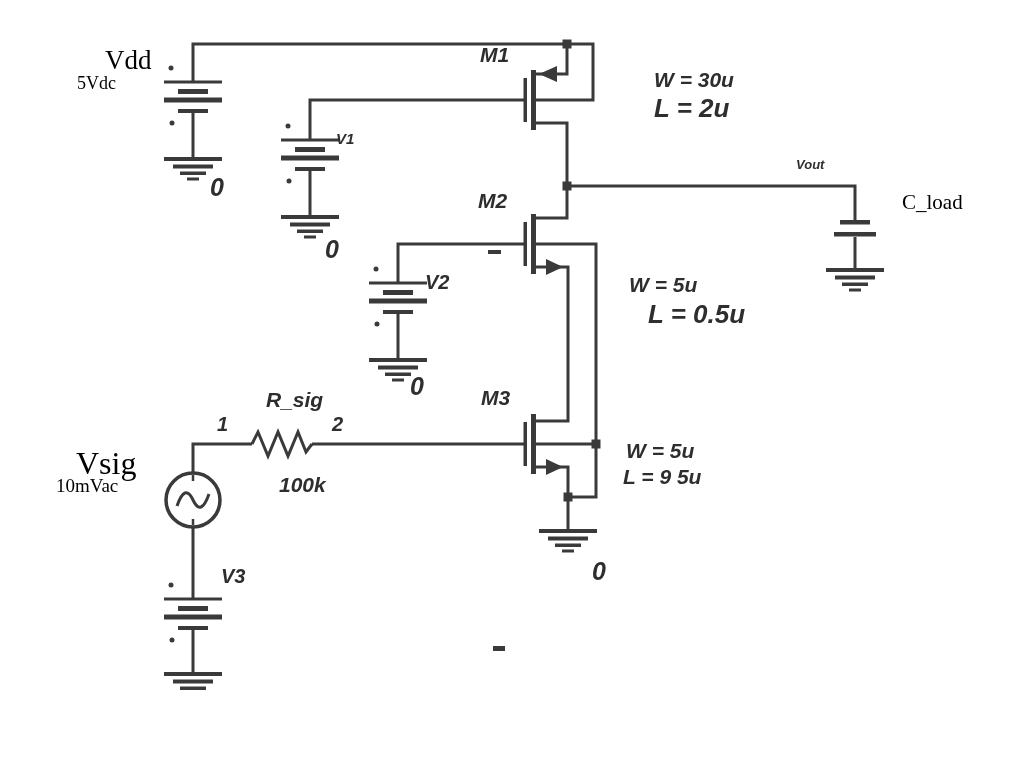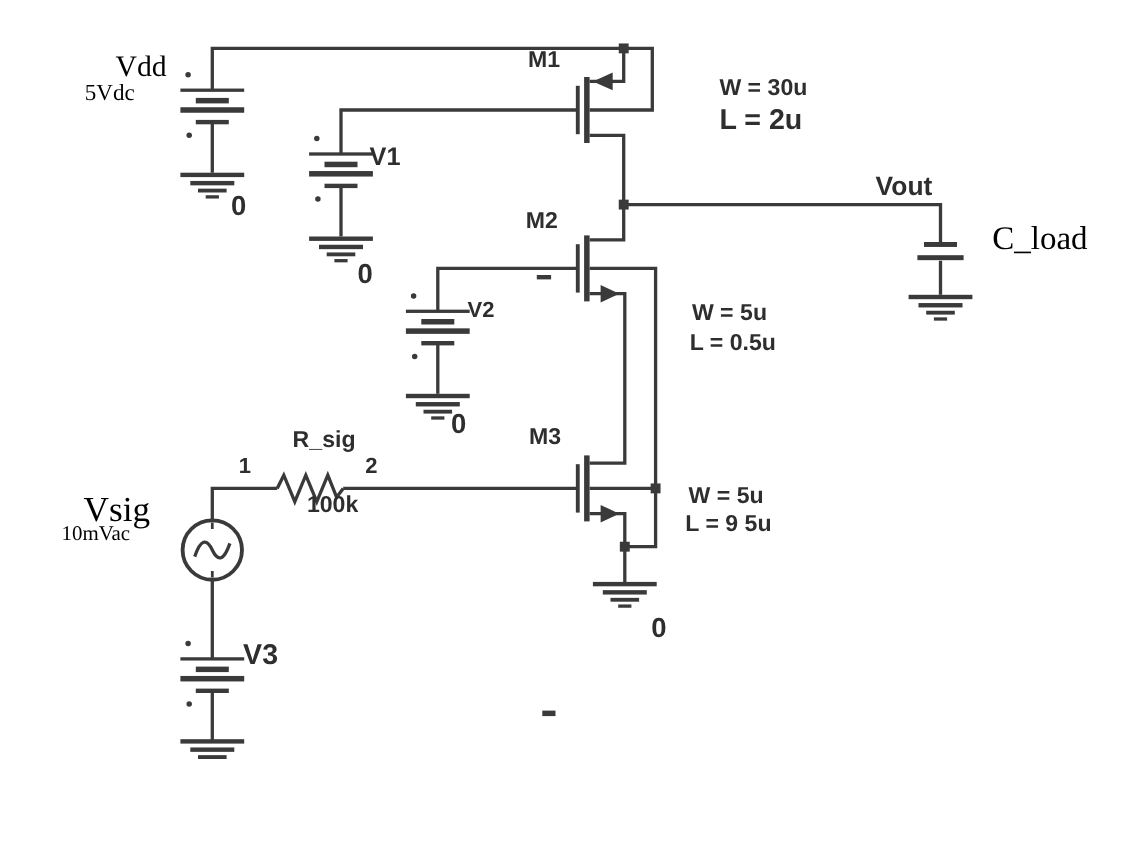--- a/index.html
+++ b/index.html
@@ -1,20 +1,20 @@
 <!DOCTYPE html>
 <html><head>
 <meta charset="utf-8">
 <style>
   html,body{margin:0;padding:0;background:#fff;}
   #canvas{position:relative;width:1024px;height:692px;background:#ffffff;overflow:hidden;
           font-family:"Liberation Sans",sans-serif;}
   #schem{position:absolute;left:0;top:0;}
   .lbl{position:absolute;white-space:nowrap;line-height:1;}
-  .sans{font-family:"Liberation Sans",sans-serif;font-weight:700;color:#2e2e2e;}
+  .sans{font-family:"Liberation Sans",sans-serif;font-weight:700;color:#2e2e2e;font-style:italic;}
   .serif{font-family:"Liberation Serif",serif;font-weight:400;color:#000;}
 </style>
 </head>
 <body>
 
 <div id="canvas">
 
   <svg id="schem" width="1024" height="776" viewBox="0 0 1024 776">
     <defs>
 
@@ -115,46 +115,46 @@
       <rect x="563.5" y="492.5" width="9" height="9"></rect>
     </g>
 
     <g fill="#3a3a3a">
       <rect x="488" y="250" width="13" height="4"></rect>
       <rect x="493" y="646" width="12" height="5"></rect>
     </g>
   </svg>
 
   <div class="lbl serif" style="left:105px;top:47px;font-size:27px">Vdd</div>
-  <div class="lbl serif" style="left:77px;top:74px;font-size:21px">5Vdc</div>
+  <div class="lbl serif" style="left:77px;top:74px;font-size:18px">5Vdc</div>
   <div class="lbl serif" style="left:76px;top:447px;font-size:32px">Vsig</div>
   <div class="lbl serif" style="left:56px;top:476px;font-size:19px">10mVac</div>
-  <div class="lbl serif" style="left:902px;top:202px;font-size:30px">C_load</div>
+  <div class="lbl serif" style="left:902px;top:192px;font-size:21px">C_load</div>
 
   <div class="lbl sans" style="left:480px;top:44px;font-size:21px">M1</div>
   <div class="lbl sans" style="left:478px;top:190px;font-size:21px">M2</div>
   <div class="lbl sans" style="left:481px;top:387px;font-size:21px">M3</div>
 
   <div class="lbl sans" style="left:654px;top:69px;font-size:21px">W = 30u</div>
   <div class="lbl sans" style="left:654px;top:95px;font-size:26px">L = 2u</div>
   <div class="lbl sans" style="left:629px;top:274px;font-size:21px">W = 5u</div>
-  <div class="lbl sans" style="left:627px;top:301px;font-size:21px">L = 0.5u</div>
+  <div class="lbl sans" style="left:648px;top:301px;font-size:26px">L = 0.5u</div>
   <div class="lbl sans" style="left:626px;top:440px;font-size:21px">W = 5u</div>
   <div class="lbl sans" style="left:623px;top:466px;font-size:21px">L = 9 5u</div>
 
-  <div class="lbl sans" style="left:336px;top:131px;font-size:23px">V1</div>
+  <div class="lbl sans" style="left:336px;top:131px;font-size:15px">V1</div>
   <div class="lbl sans" style="left:425px;top:272px;font-size:20px">V2</div>
-  <div class="lbl sans" style="left:221px;top:582px;font-size:26px">V3</div>
+  <div class="lbl sans" style="left:221px;top:566px;font-size:20px">V3</div>
 
   <div class="lbl sans" style="left:266px;top:389px;font-size:21px">R_sig</div>
-  <div class="lbl sans" style="left:279px;top:448px;font-size:21px">100k</div>
+  <div class="lbl sans" style="left:279px;top:474px;font-size:21px">100k</div>
   <div class="lbl sans" style="left:217px;top:414px;font-size:20px">1</div>
   <div class="lbl sans" style="left:332px;top:414px;font-size:20px">2</div>
 
-  <div class="lbl sans" style="left:796px;top:158px;font-size:24px">Vout</div>
+  <div class="lbl sans" style="left:796px;top:158px;font-size:13px">Vout</div>
 
   <div class="lbl sans" style="left:210px;top:175px;font-size:25px">0</div>
   <div class="lbl sans" style="left:325px;top:237px;font-size:25px">0</div>
   <div class="lbl sans" style="left:410px;top:374px;font-size:25px">0</div>
   <div class="lbl sans" style="left:220px;top:702px;font-size:25px">0</div>
   <div class="lbl sans" style="left:592px;top:559px;font-size:25px">0</div>
 
 </div>
 
 </body></html>

